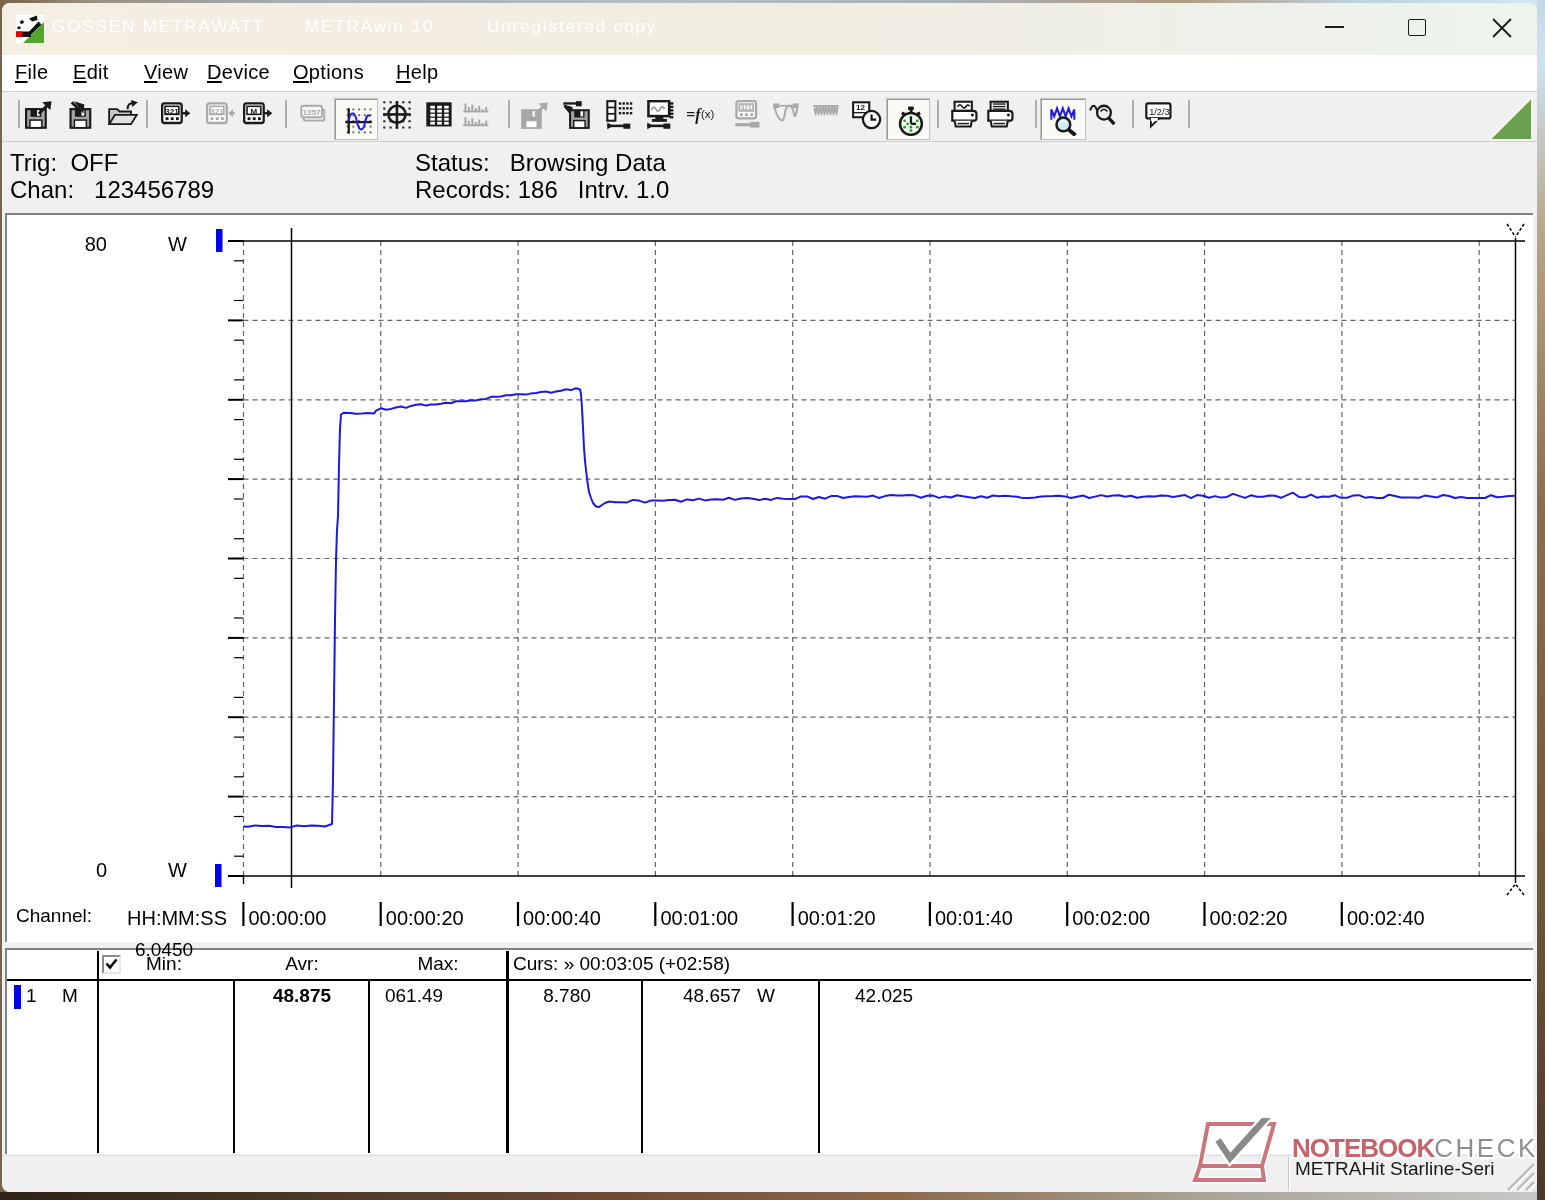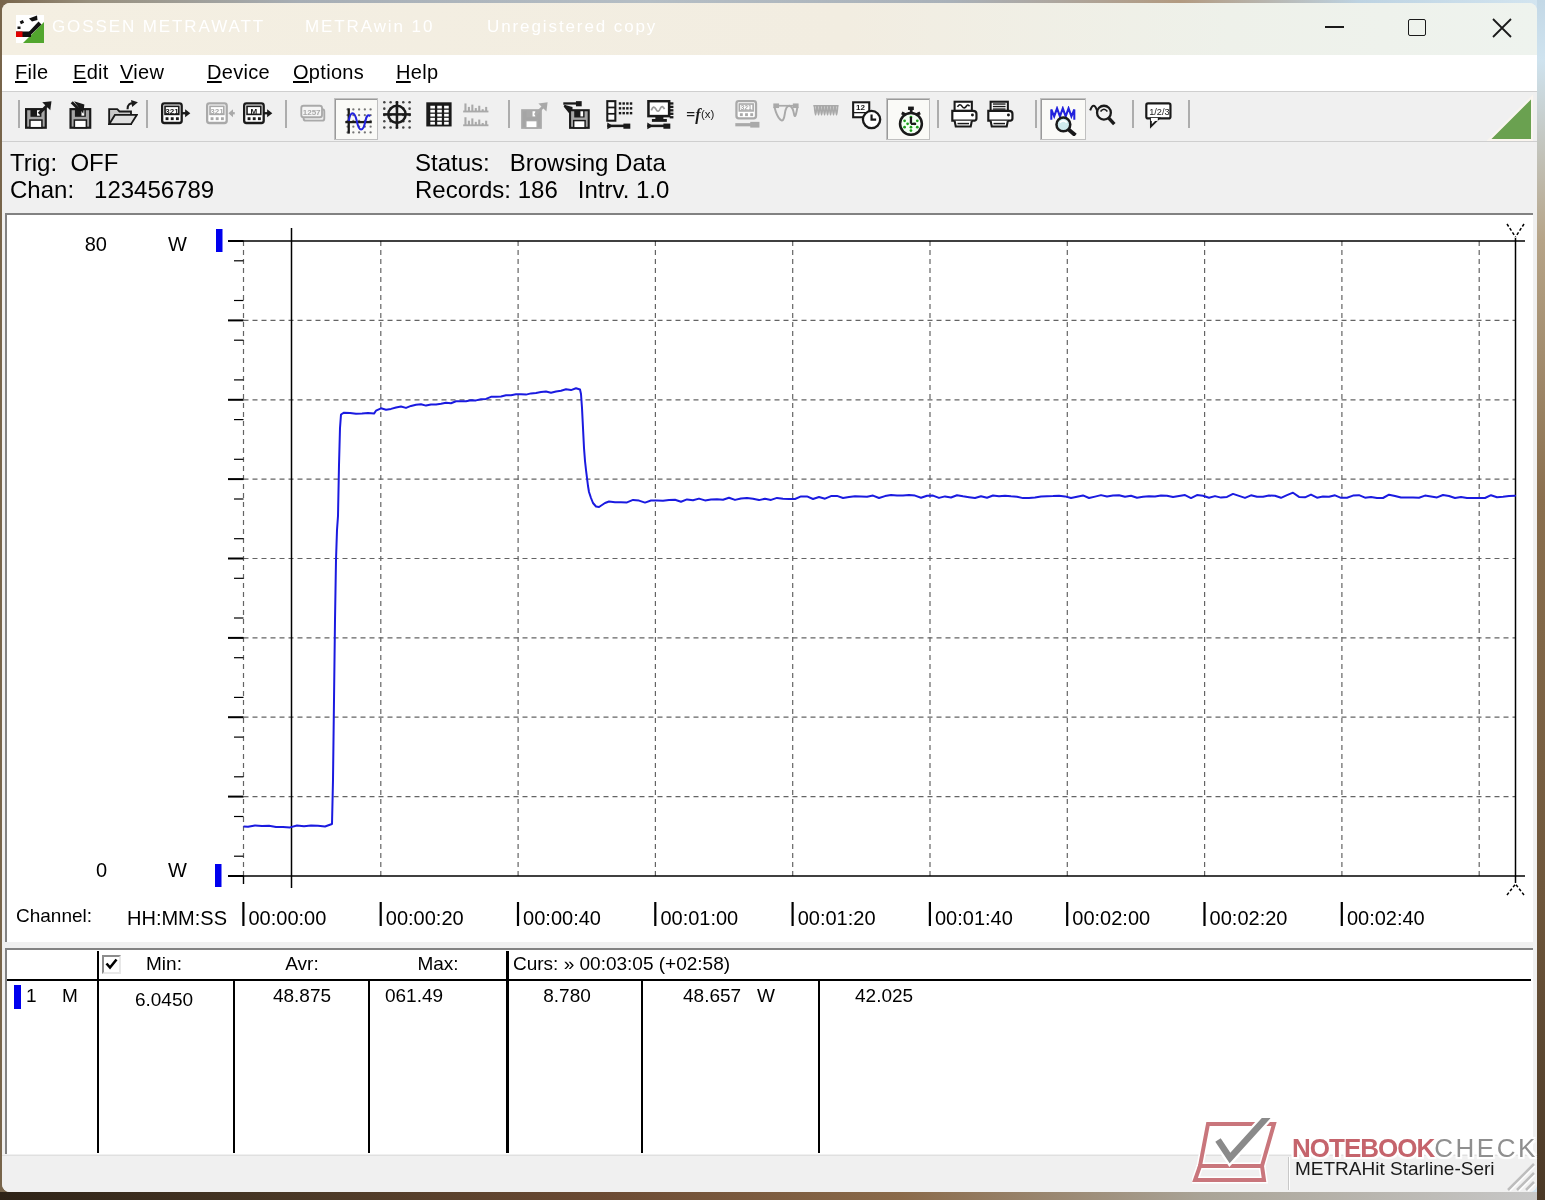--- a/index.html
+++ b/index.html
@@ -55,21 +55,21 @@
 <span class="abs ttxt" style="left:487px;">Unregistered copy</span>
 
 <div class="abs" style="left:1325px;top:26px;width:19px;height:2px;background:#1a1a1a;"></div>
 <div class="abs" style="left:1408px;top:19px;width:18px;height:17px;border:1.8px solid #1a1a1a;border-radius:2px;box-sizing:border-box;"></div>
 <svg class="abs" style="left:1492px;top:18px" width="20" height="20" viewBox="0 0 20 20">
  <path d="M1 1 L19 19 M19 1 L1 19" stroke="#1a1a1a" stroke-width="1.8"></path>
 </svg>
 <div class="abs" id="menubar"></div>
 <span class="abs mitem" style="left:15px;"><u>F</u>ile</span>
 <span class="abs mitem" style="left:73px;"><u>E</u>dit</span>
-<span class="abs mitem" style="left:120px;"><u>V</u>iew</span>
+<span class="abs mitem" style="left:144px;"><u>V</u>iew</span>
 <span class="abs mitem" style="left:207px;"><u>D</u>evice</span>
 <span class="abs mitem" style="left:293px;"><u>O</u>ptions</span>
 <span class="abs mitem" style="left:396px;"><u>H</u>elp</span>
 <div class="abs" id="toolbar"></div>
 <div class="abs tsep" style="left:18px;"></div>
 <div class="abs tsep" style="left:146px;"></div>
 <div class="abs tsep" style="left:285px;"></div>
 <div class="abs tsep" style="left:508px;"></div>
 <div class="abs tsep" style="left:937px;"></div>
 <div class="abs tsep" style="left:1035px;"></div>
@@ -538,22 +538,22 @@
 <svg class="abs" style="left:104px;top:957px" width="15" height="15" viewBox="0 0 15 15">
     <path d="M2.5 6.5 L6 10.5 L12.5 2.5" stroke="#000" stroke-width="2.6" fill="none"></path>
   </svg>
 <span class="abs ttext" style="left:164px;top:953px;transform:translateX(-50%);">Min:</span>
 <span class="abs ttext" style="left:302px;top:953px;transform:translateX(-50%);">Avr:</span>
 <span class="abs ttext" style="left:438px;top:953px;transform:translateX(-50%);">Max:</span>
 <span class="abs ttext" style="left:513px;top:953px;">Curs: » 00:03:05 (+02:58)</span>
 <div class="abs" style="left:14px;top:985px;width:6.5px;height:24px;background:#0000ee;"></div>
 <span class="abs ttext" style="left:26px;top:985px;">1</span>
 <span class="abs ttext" style="left:62px;top:985px;">M</span>
-<span class="abs ttext" style="left:164px;top:989px;transform:translateX(-50%);">6.0450</span>
-<span class="abs ttext" style="left:302px;top:985px;transform:translateX(-50%);">48.875</span>
+<span class="abs ttext" style="left:164px;top:939px;transform:translateX(-50%);">6.0450</span>
+<span class="abs ttext" style="left:302px;top:985px;transform:translateX(-50%);font-weight:bold;">48.875</span>
 <span class="abs ttext" style="left:414px;top:985px;transform:translateX(-50%);">061.49</span>
 <span class="abs ttext" style="left:567px;top:985px;transform:translateX(-50%);">8.780</span>
 <span class="abs ttext" style="left:683px;top:985px;">48.657&nbsp;&nbsp; W</span>
 <span class="abs ttext" style="left:855px;top:985px;">42.025</span>
 <div class="abs" id="statusbar"></div>
 <div class="abs" id="sbdiv"></div>
 <span class="abs" id="sbtext">METRAHit Starline-Seri</span>
 <svg class="abs" style="left:1504px;top:1160px" width="32" height="32" viewBox="0 0 32 32">
 <g stroke="#bdbdbd" stroke-width="2.5">
 <line x1="30" y1="4" x2="4" y2="30"></line>

